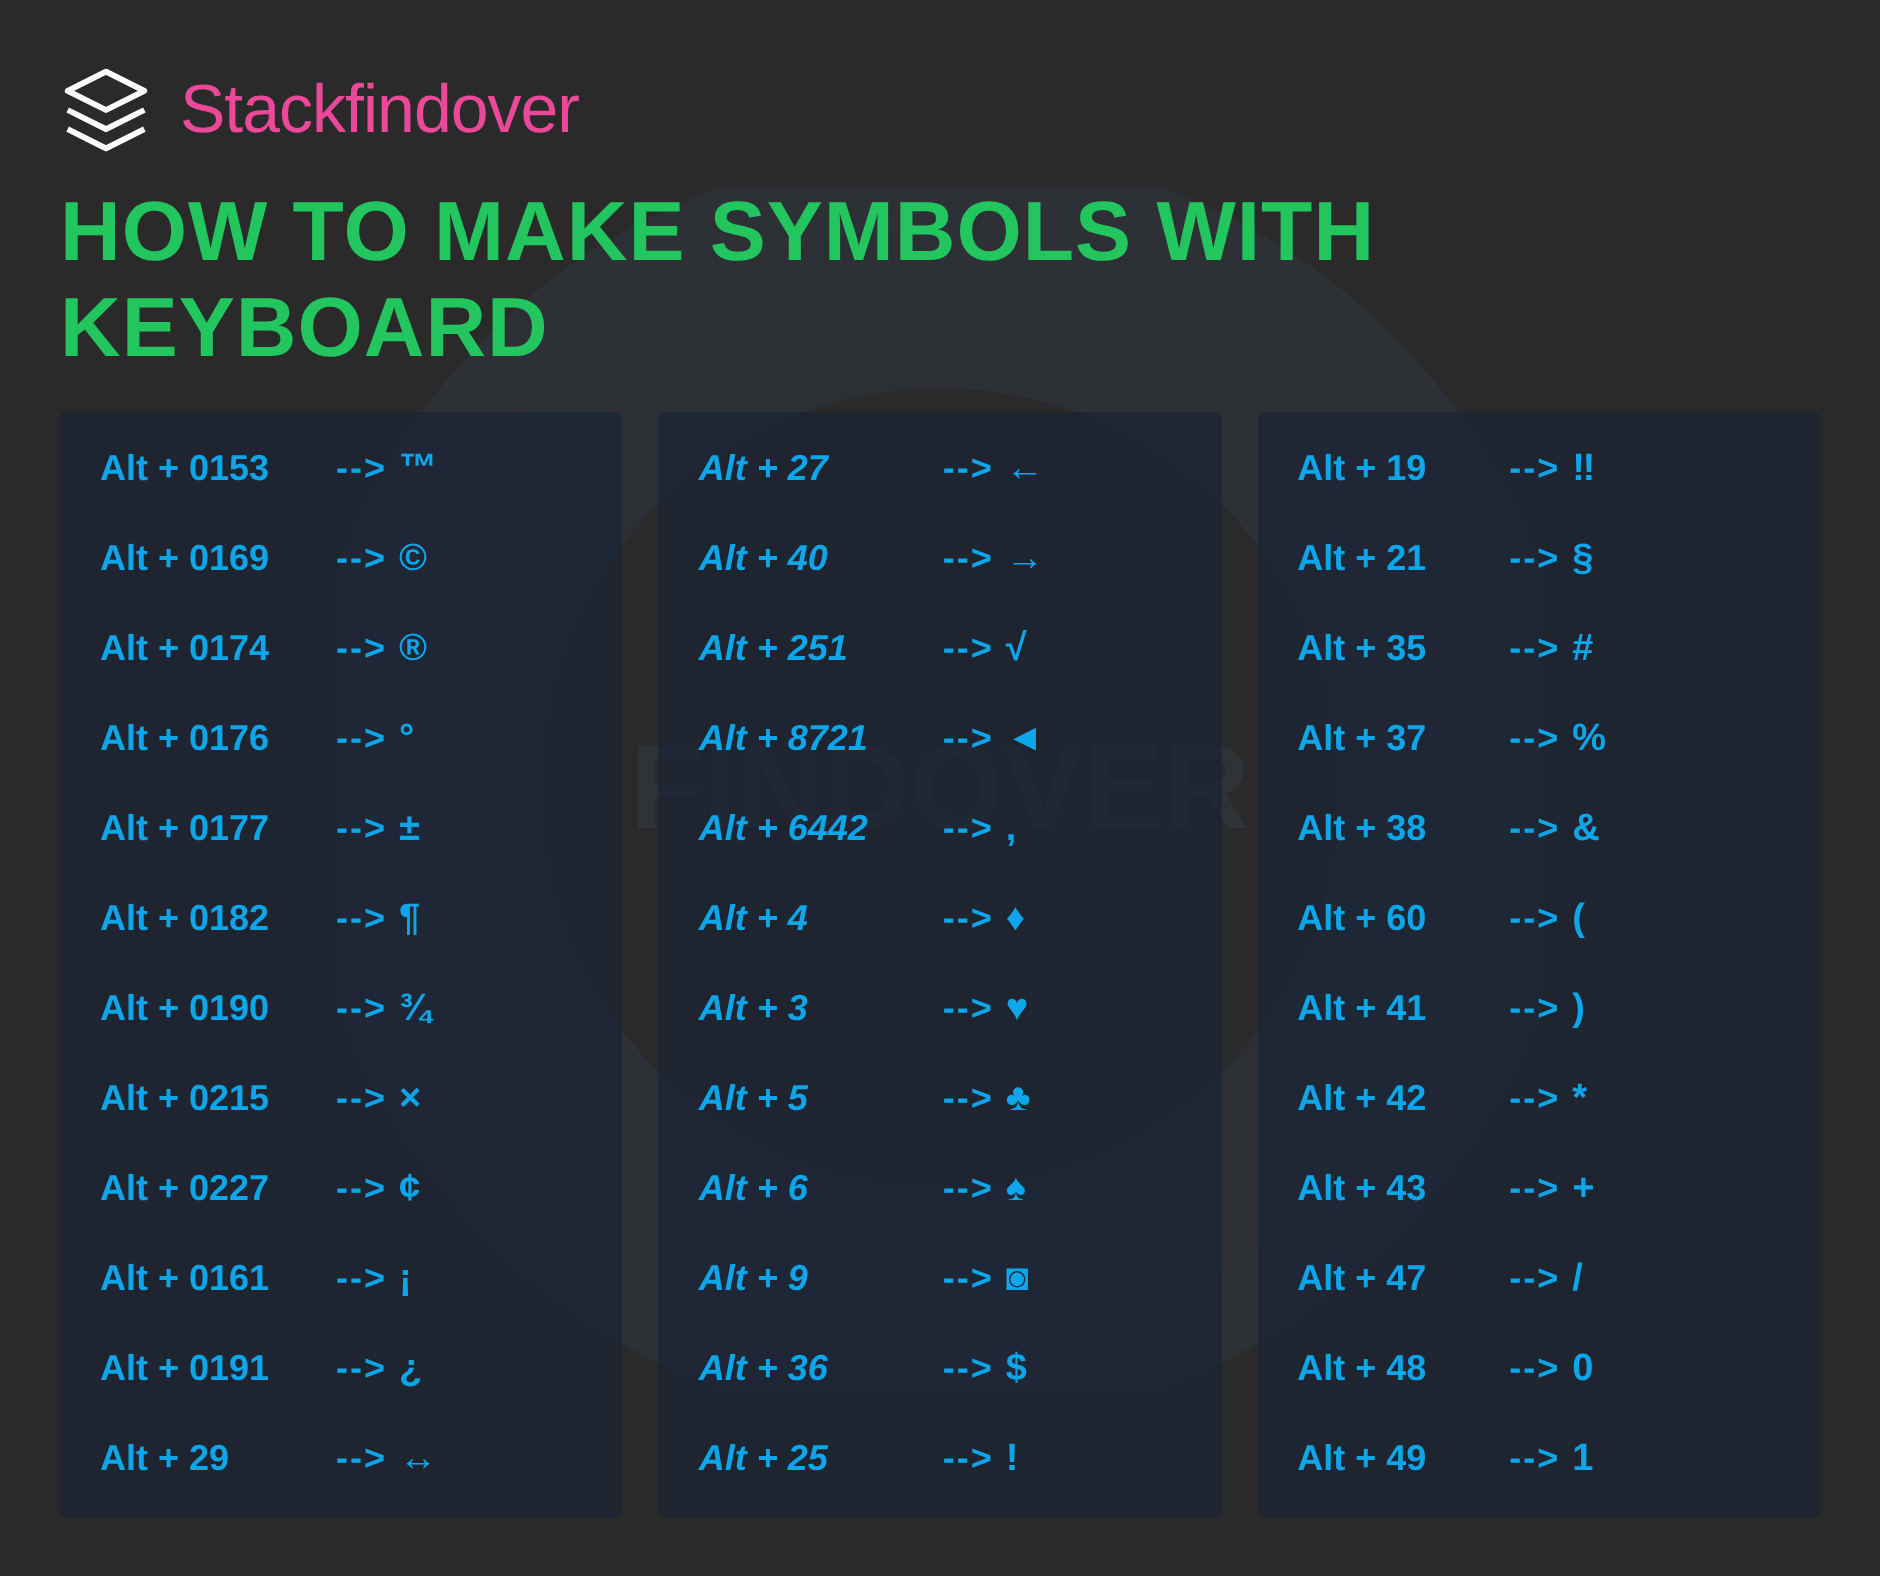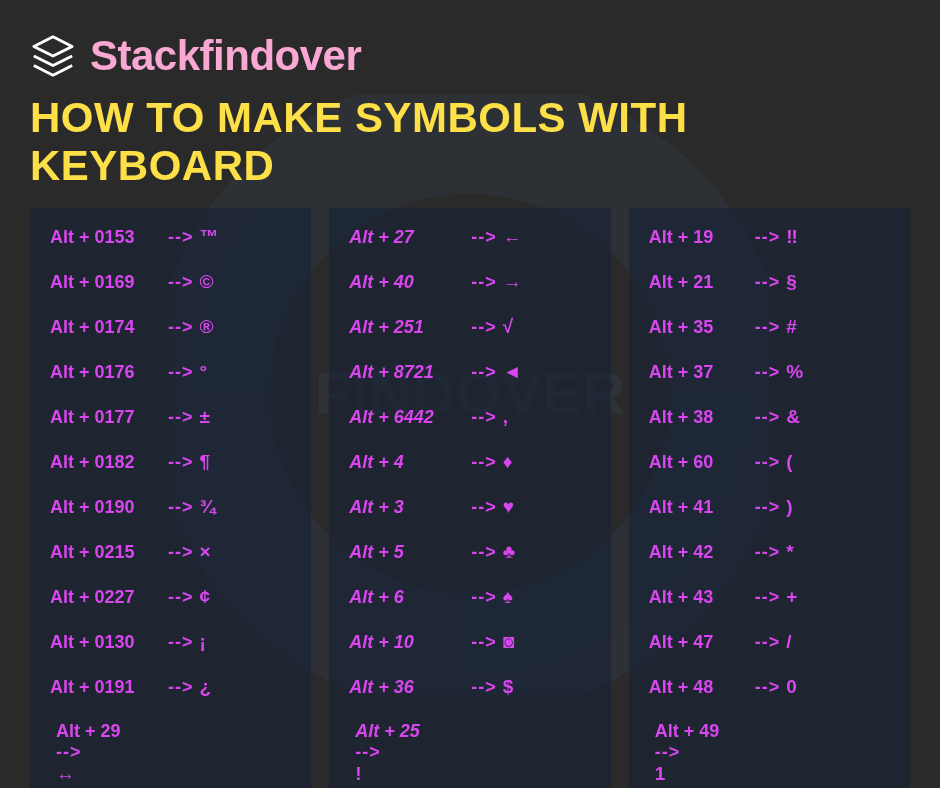--- a/index.html
+++ b/index.html
@@ -40,54 +40,53 @@
     display: flex;
     align-items: center;
     gap: 14px;
     margin-bottom: 14px;
   }
   .brand-icon {
     width: 46px;
     height: 46px;
   }
   .brand-name {
-    font-size: 42px;
-    font-weight: 700;
-    color: #f9a8d4;
+    font-size: 34px;
+    font-weight: 400;
+    color: #ec4899;
     letter-spacing: -0.5px;
   }
   .title {
     font-size: 42px;
     font-weight: 800;
-    color: #fde047;
+    color: #22c55e;
     letter-spacing: 0.5px;
     margin-bottom: 18px;
   }
   .columns {
     display: flex;
     gap: 18px;
   }
   .column {
     background: rgba(20, 33, 55, 0.55);
     border-radius: 3px;
     padding: 18px 16px 18px 20px;
     flex: 1;
   }
   .row {
     display: flex;
     align-items: baseline;
     font-size: 18px;
     font-weight: 700;
-    color: #d946ef;
+    color: #0ea5e9;
     margin-bottom: 23px;
     white-space: nowrap;
   }
   .row:last-child {
     margin-bottom: 0;
-    flex-direction: column;
   }
   .keycombo {
     min-width: 112px;
   }
   .arrow {
     margin: 0 6px 0 6px;
     letter-spacing: 1px;
   }
   .symbol {
     font-size: 19px;
@@ -164,21 +163,21 @@
           <span class="keycombo">Alt + 0215</span>
           <span class="arrow">--&gt;</span>
           <span class="symbol">×</span>
         </div>
         <div class="row">
           <span class="keycombo">Alt + 0227</span>
           <span class="arrow">--&gt;</span>
           <span class="symbol">¢</span>
         </div>
         <div class="row">
-          <span class="keycombo">Alt + 0130</span>
+          <span class="keycombo">Alt + 0161</span>
           <span class="arrow">--&gt;</span>
           <span class="symbol">¡</span>
         </div>
         <div class="row">
           <span class="keycombo">Alt + 0191</span>
           <span class="arrow">--&gt;</span>
           <span class="symbol">¿</span>
         </div>
         <div class="row">
           <span class="keycombo">Alt + 29</span>
@@ -226,21 +225,21 @@
           <span class="keycombo">Alt + 5</span>
           <span class="arrow">--&gt;</span>
           <span class="symbol">♣</span>
         </div>
         <div class="row">
           <span class="keycombo">Alt + 6</span>
           <span class="arrow">--&gt;</span>
           <span class="symbol">♠</span>
         </div>
         <div class="row">
-          <span class="keycombo">Alt + 10</span>
+          <span class="keycombo">Alt + 9</span>
           <span class="arrow">--&gt;</span>
           <span class="symbol">◙</span>
         </div>
         <div class="row">
           <span class="keycombo">Alt + 36</span>
           <span class="arrow">--&gt;</span>
           <span class="symbol">$</span>
         </div>
         <div class="row">
           <span class="keycombo">Alt + 25</span>

